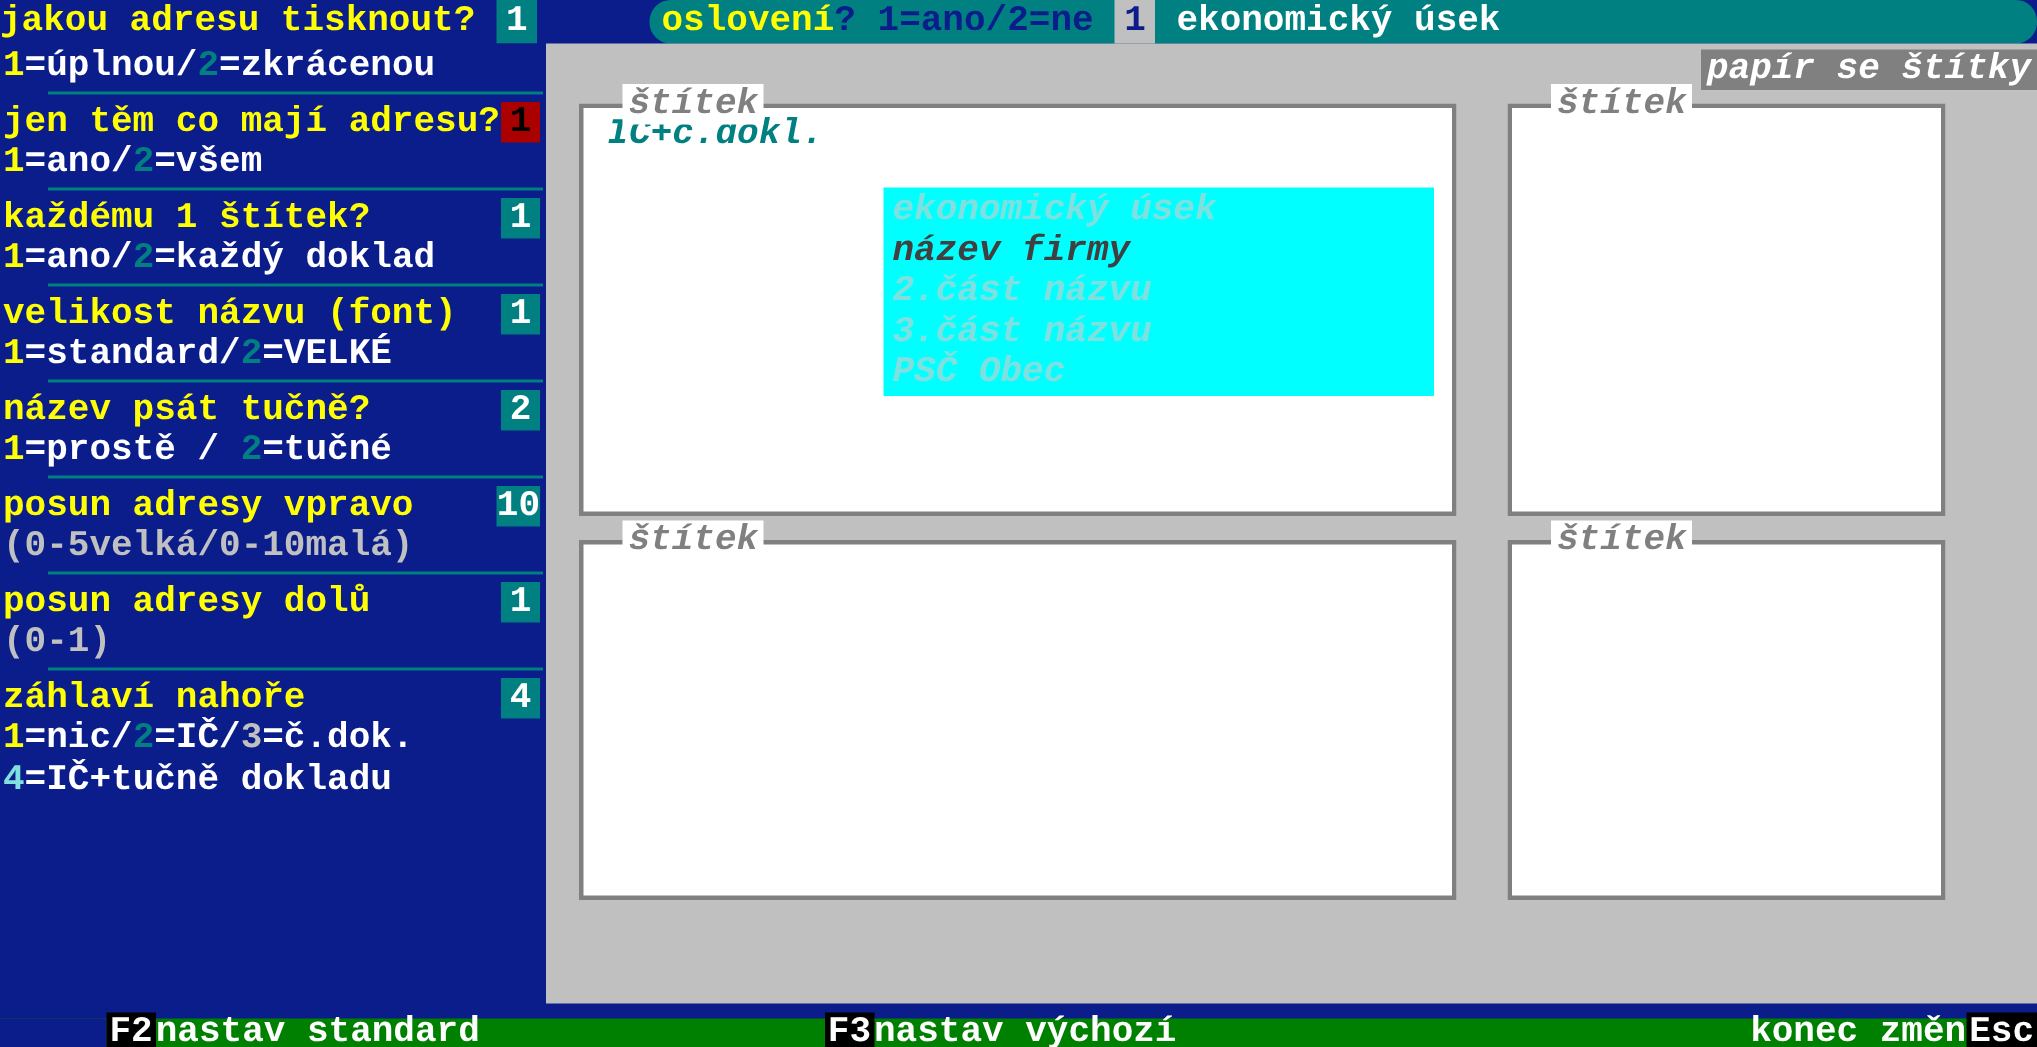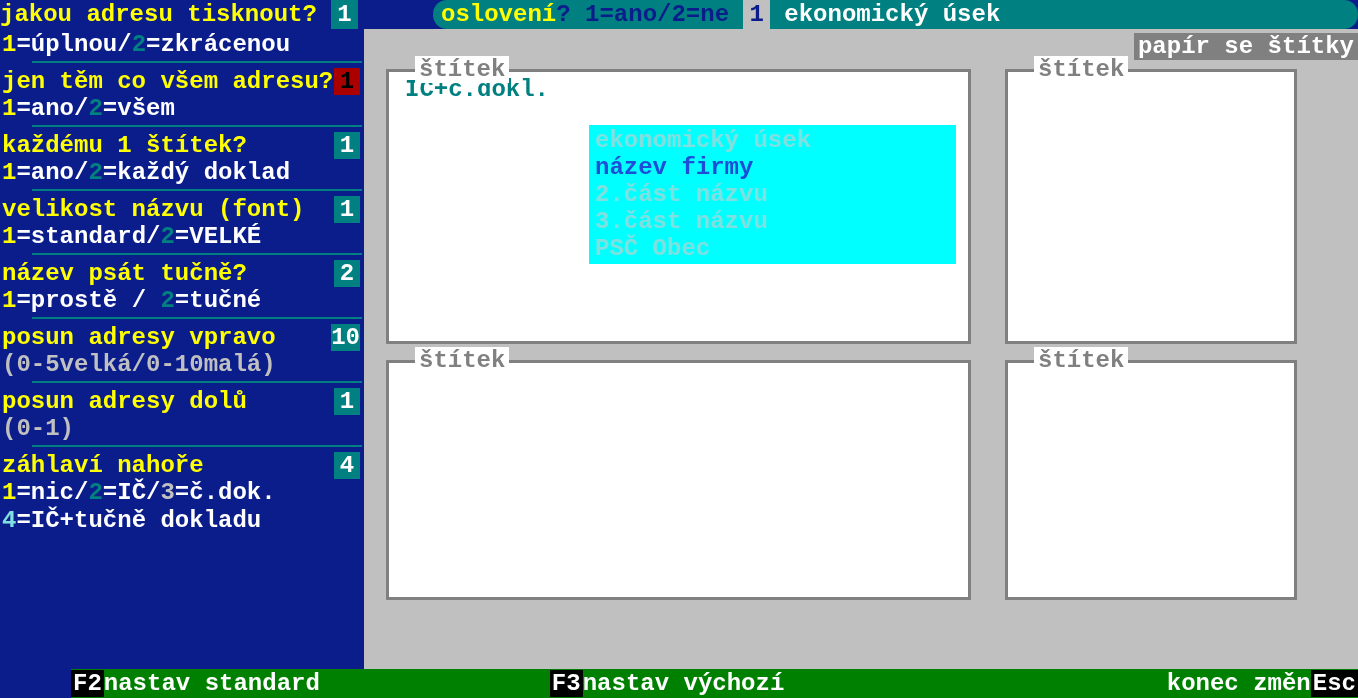--- a/index.html
+++ b/index.html
@@ -42,20 +42,21 @@
     }
     .left-panel {
       width: 364px;
       background: #0a1d8a;
       padding: 0;
     }
     .right-panel {
       flex: 1;
       background: #c0c0c0;
       position: relative;
+      font-style: italic;
     }
     .option-block {
       padding: 2px 2px 0 2px;
       position: relative;
     }
     .option-row {
       display: flex;
       justify-content: space-between;
       align-items: center;
       min-height: 28px;
@@ -117,28 +118,28 @@
       color: #008080;
       text-align: left;
       padding: 4px 16px;
     }
     .cyan-block {
       background: #00ffff;
       margin: 18px 12px 0 200px;
       padding: 2px 6px;
     }
     .cyan-line { color: #80e0e0; line-height: 27px; }
-    .cyan-line.black { color: #1d4ed8; }
+    .cyan-line.black { color: #404040; }
     
     .bottom-bar {
       position: absolute;
       bottom: 0;
       left: 0;
       right: 0;
-      height: 29px;
+      height: 19px;
       background: #008000;
       display: flex;
       align-items: center;
       color: #ffffff;
     }
     .fkey { background: #000000; color: #ffffff; padding: 0 2px; }
     .bottom-spacer-blue {
       background: #0a1d8a;
       width: 71px;
       height: 100%;
@@ -167,21 +168,21 @@
 <div class="main-area">
   <div class="left-panel">
 
     <div class="option-block">
       <div class="option-help"><span class="n1">1</span><span>=úplnou/</span><span class="n2">2</span><span>=zkrácenou</span></div>
       <div class="hr-line"></div>
     </div>
 
     <div class="option-block">
       <div class="option-row">
-        <span class="option-label">jen těm co všem adresu?</span>
+        <span class="option-label">jen těm co mají adresu?</span>
         <span class="option-value red">1</span>
       </div>
       <div class="option-help"><span class="n1">1</span><span>=ano/</span><span class="n2">2</span><span>=všem</span></div>
       <div class="hr-line"></div>
     </div>
 
     <div class="option-block">
       <div class="option-row">
         <span class="option-label">každému 1 štítek?</span>
         <span class="option-value">1</span>

